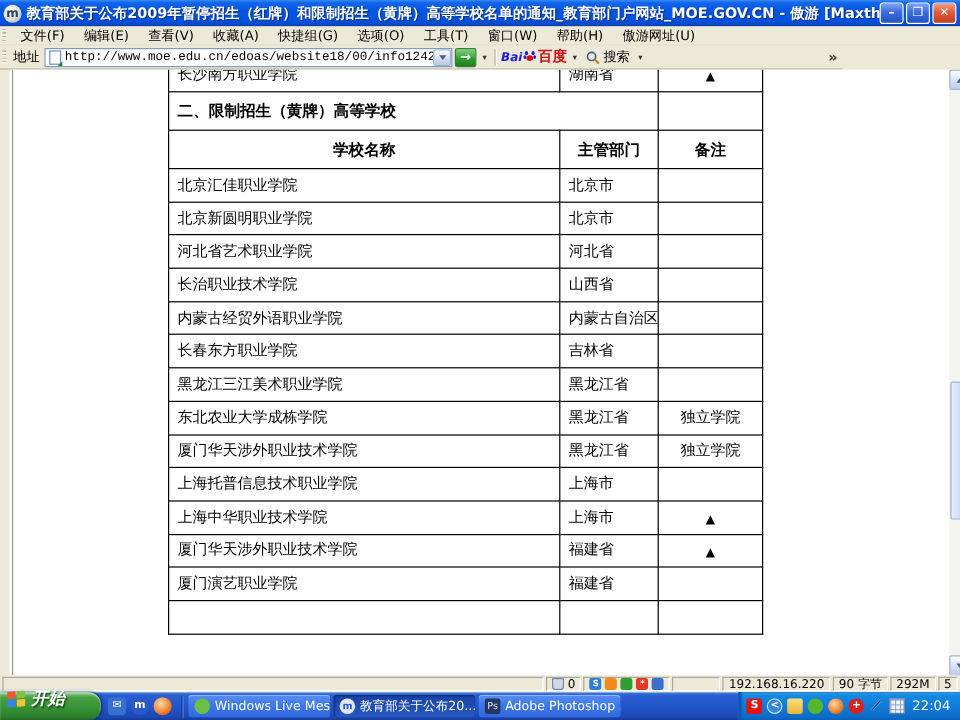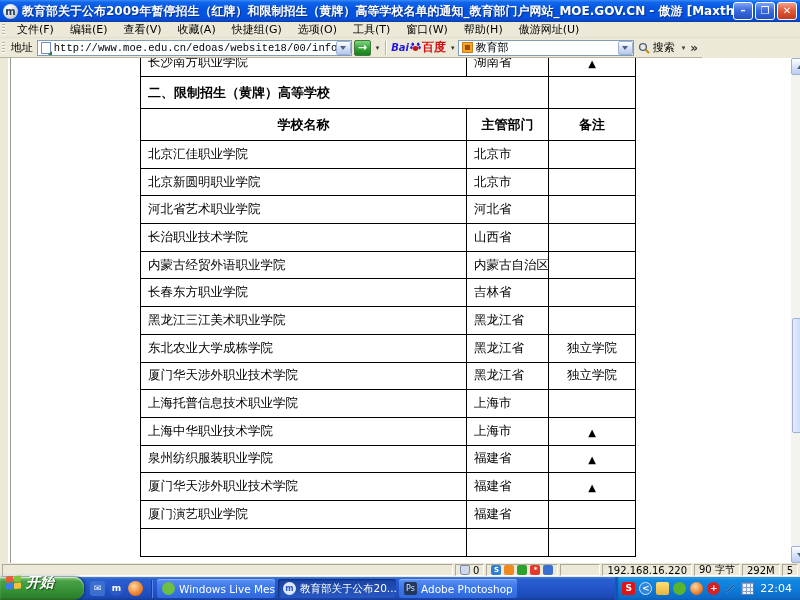--- a/index.html
+++ b/index.html
@@ -190,27 +190,20 @@
     <svg class="paw" viewBox="0 0 20 20">
       <ellipse cx="5" cy="6" rx="2.4" ry="3.2" fill="#2319dc"></ellipse>
       <ellipse cx="15" cy="6" rx="2.4" ry="3.2" fill="#2319dc"></ellipse>
       <ellipse cx="2.6" cy="12" rx="2.2" ry="2.8" fill="#2319dc"></ellipse>
       <ellipse cx="17.4" cy="12" rx="2.2" ry="2.8" fill="#2319dc"></ellipse>
       <ellipse cx="10" cy="13.5" rx="5" ry="4.5" fill="#d20f13"></ellipse>
     </svg>
     <span class="baidu-du">百度</span>
   </div>
   <span class="mini-drop">▾</span>
-  <div class="combo search-combo">
-    <span class="fav-ico"></span>
-    <span class="url-text" style="font-family:'DejaVu Sans',sans-serif;font-size:11px">教育部</span>
-    <span class="combo-drop">
-        <span class="tri-down"></span>
-      </span>
-  </div>
   <div class="search-btn">
     <svg width="12" height="12" viewBox="0 0 12 12">
       <circle cx="5" cy="5" r="3.4" fill="none" stroke="#4d6185" stroke-width="1.4"></circle>
       <line x1="7.6" y1="7.6" x2="11" y2="11" stroke="#b8860b" stroke-width="1.8"></line>
     </svg>
     <span>搜索</span>
   </div>
   <span class="mini-drop">▾</span>
   <span class="chev">»</span>
 </div>
@@ -287,25 +280,20 @@
             <td class="c-name">上海托普信息技术职业学院</td>
             <td class="c-dept">上海市</td>
             <td class="c-mark"><span class=""></span></td>
           </tr>
           <tr class="data">
             <td class="c-name">上海中华职业技术学院</td>
             <td class="c-dept">上海市</td>
             <td class="c-mark"><span class="mark-tri">▲</span></td>
           </tr>
           <tr class="data">
-            <td class="c-name">泉州纺织服装职业学院</td>
-            <td class="c-dept">福建省</td>
-            <td class="c-mark"><span class="mark-tri">▲</span></td>
-          </tr>
-          <tr class="data">
             <td class="c-name">厦门华天涉外职业技术学院</td>
             <td class="c-dept">福建省</td>
             <td class="c-mark"><span class="mark-tri">▲</span></td>
           </tr>
           <tr class="data">
             <td class="c-name">厦门演艺职业学院</td>
             <td class="c-dept">福建省</td>
             <td class="c-mark"><span class=""></span></td>
           </tr>
           <tr class="sliver">

